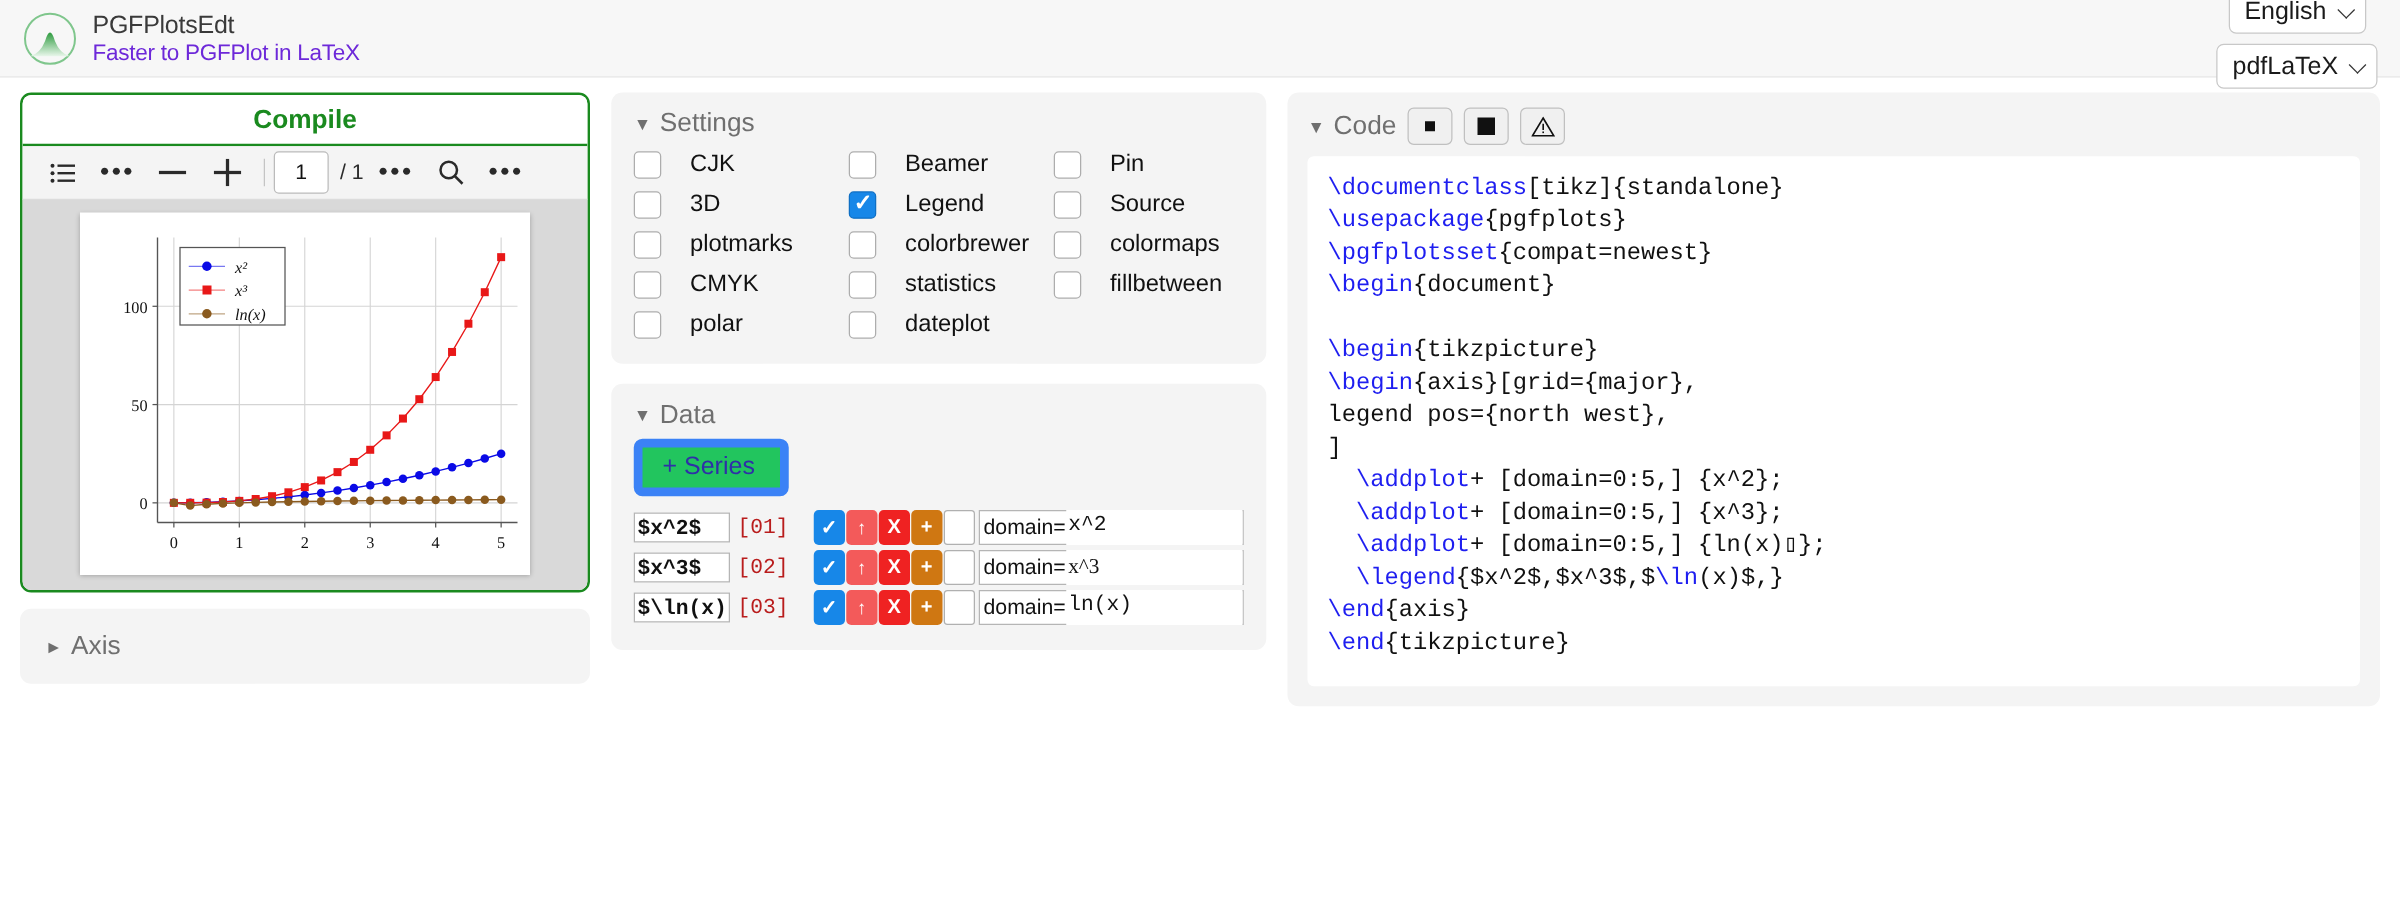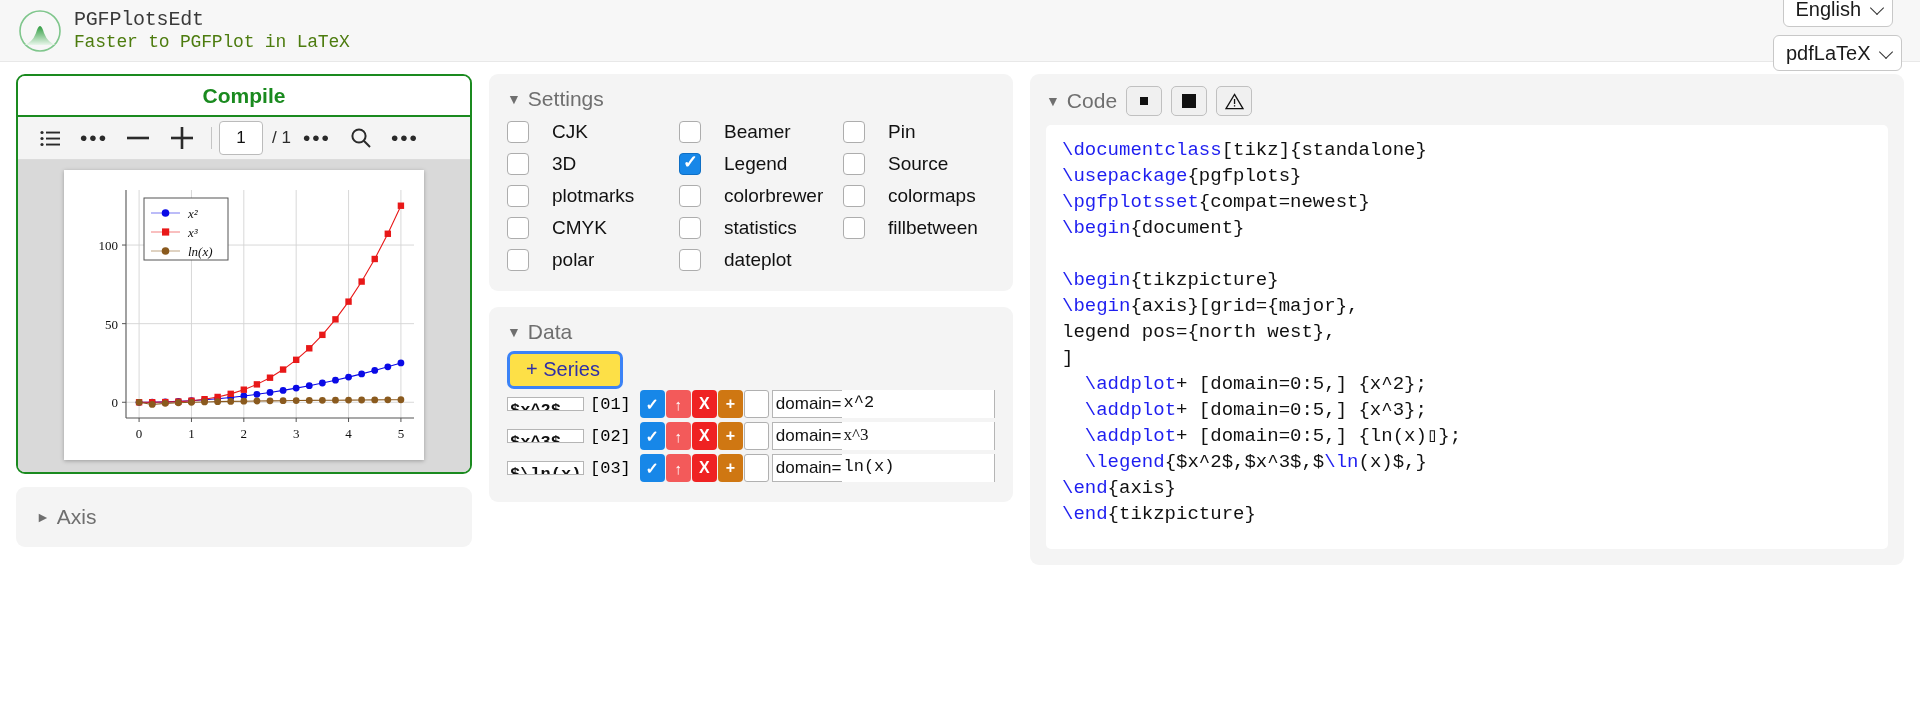--- a/index.html
+++ b/index.html
@@ -19,29 +19,29 @@
     border-bottom: 1px solid #e8e8e8;
     display: flex;
     align-items: center;
     padding: 0 18px;
   }
   #logo {
     width: 44px; height: 44px;
     margin-right: 12px;
     flex: 0 0 44px;
   }
-  #title-block { line-height: 1.12; font-family: Liberation Mono, monospace; }
+  #title-block { line-height: 1.12; }
   #app-title {
     font-size: 20px;
     color: #3a3a3a;
     letter-spacing: -0.2px;
   }
   #app-subtitle {
     font-size: 18px;
-    color: #4d7c0f;
+    color: #6d28d9;
     letter-spacing: -0.2px;
   }
   #header-right {
     margin-left: auto;
     display: flex;
     align-items: center;
     gap: 8px;
     flex-direction: column;
   }
   .hdr-select {
@@ -216,52 +216,52 @@
     left: 3px; top: -3px;
     color: #ffffff;
     font-size: 18px;
     font-weight: bold;
   }
   .cb-label { font-size: 19px; color: #111111; }
 
   #data-panel { margin-top: 16px; }
   #add-series {
     display: inline-block;
-    border: 3px solid #3b82f6;
+    border: 7px solid #3b82f6;
     border-radius: 7px;
-    background: #fde047;
+    background: #22c55e;
     color: #2f2fa8;
     font-size: 20px;
     padding: 4px 20px 5px 16px;
-    margin-bottom: 0;
+    margin-bottom: 10px;
   }
   .series-row {
     display: flex;
     align-items: center;
     height: 30px;
     margin-bottom: 2px;
   }
   .s-name {
-    width: 77px; height: 14px;
+    width: 77px; height: 24px;
     border: 1px solid #b5b5b5;
     background: #ffffff;
     font-family: "Liberation Mono", monospace;
     font-size: 17px;
     font-weight: bold;
     color: #111;
     padding: 0 2px;
     line-height: 26px;
     white-space: nowrap;
     overflow: hidden;
   }
   .s-idx {
     font-family: "Liberation Mono", monospace;
     font-size: 17px;
-    color: #000000;
-    padding: 0 9px 0 6px;
+    color: #b91c1c;
+    padding: 0 20px 0 6px;
   }
   .sbtn {
     width: 25px; height: 28px;
     border-radius: 4px;
     display: flex; align-items: center; justify-content: center;
     color: #ffffff;
     font-size: 16px;
     font-weight: bold;
     margin-right: 1px;
   }

